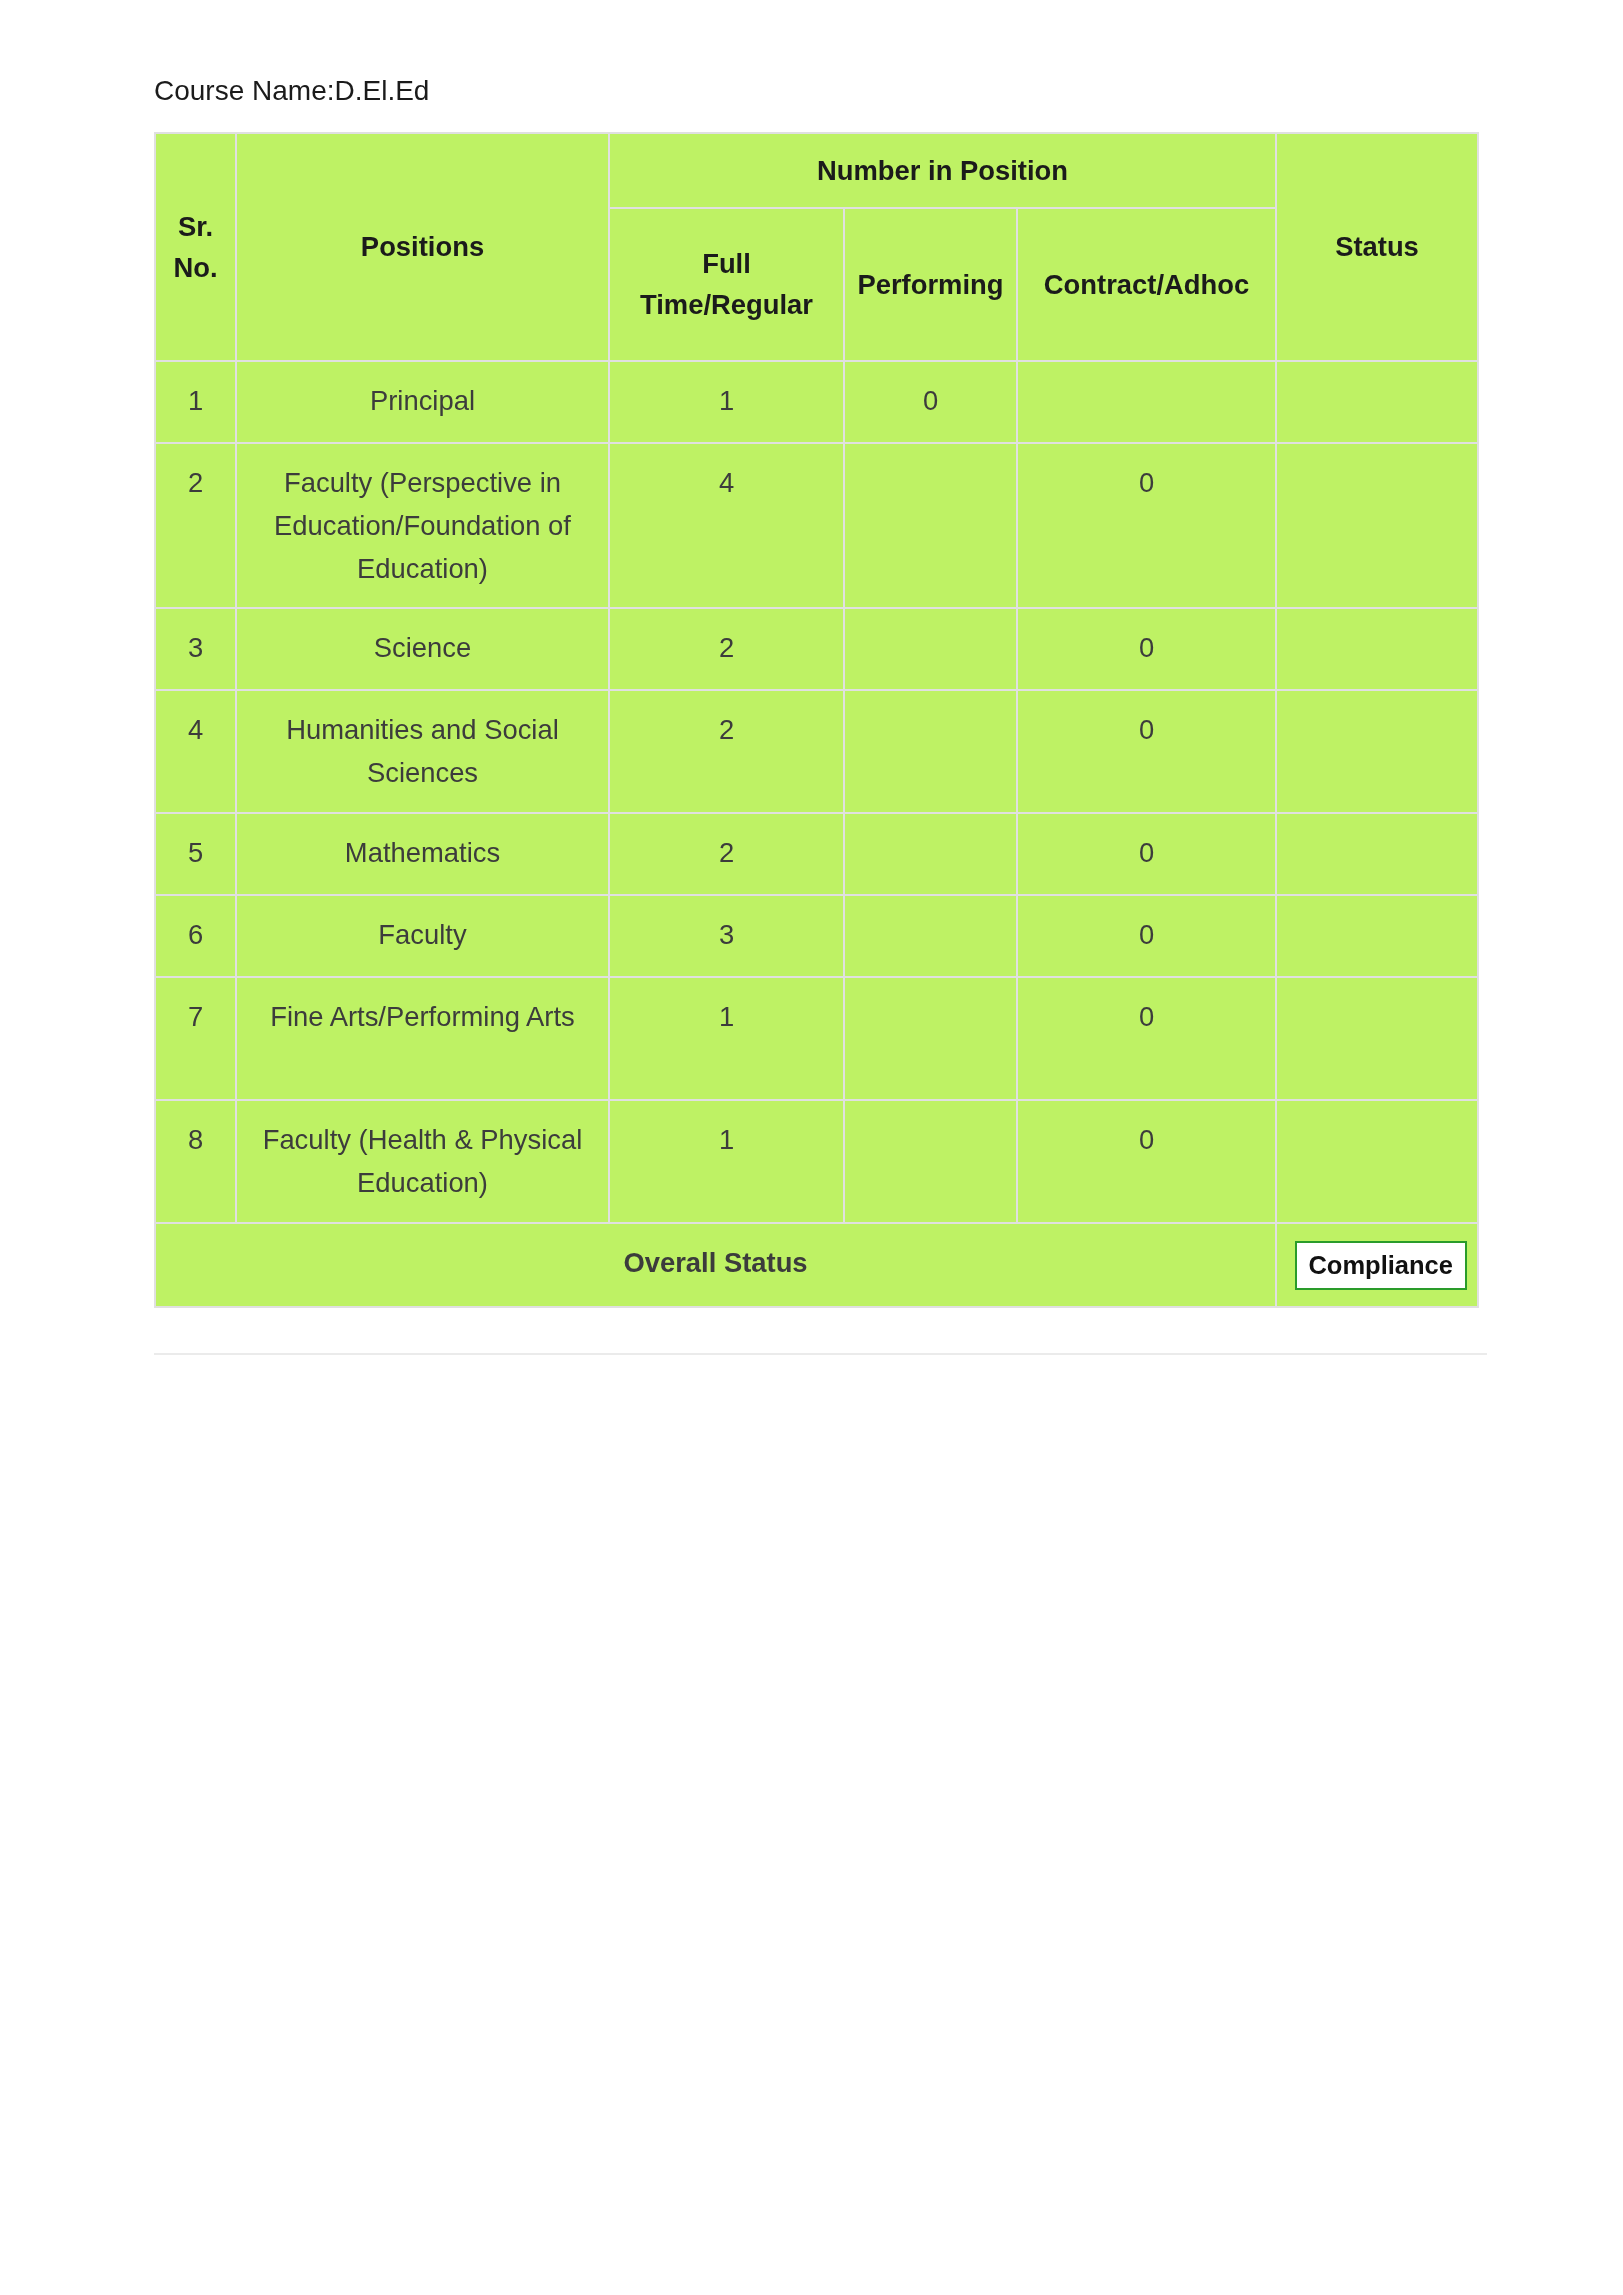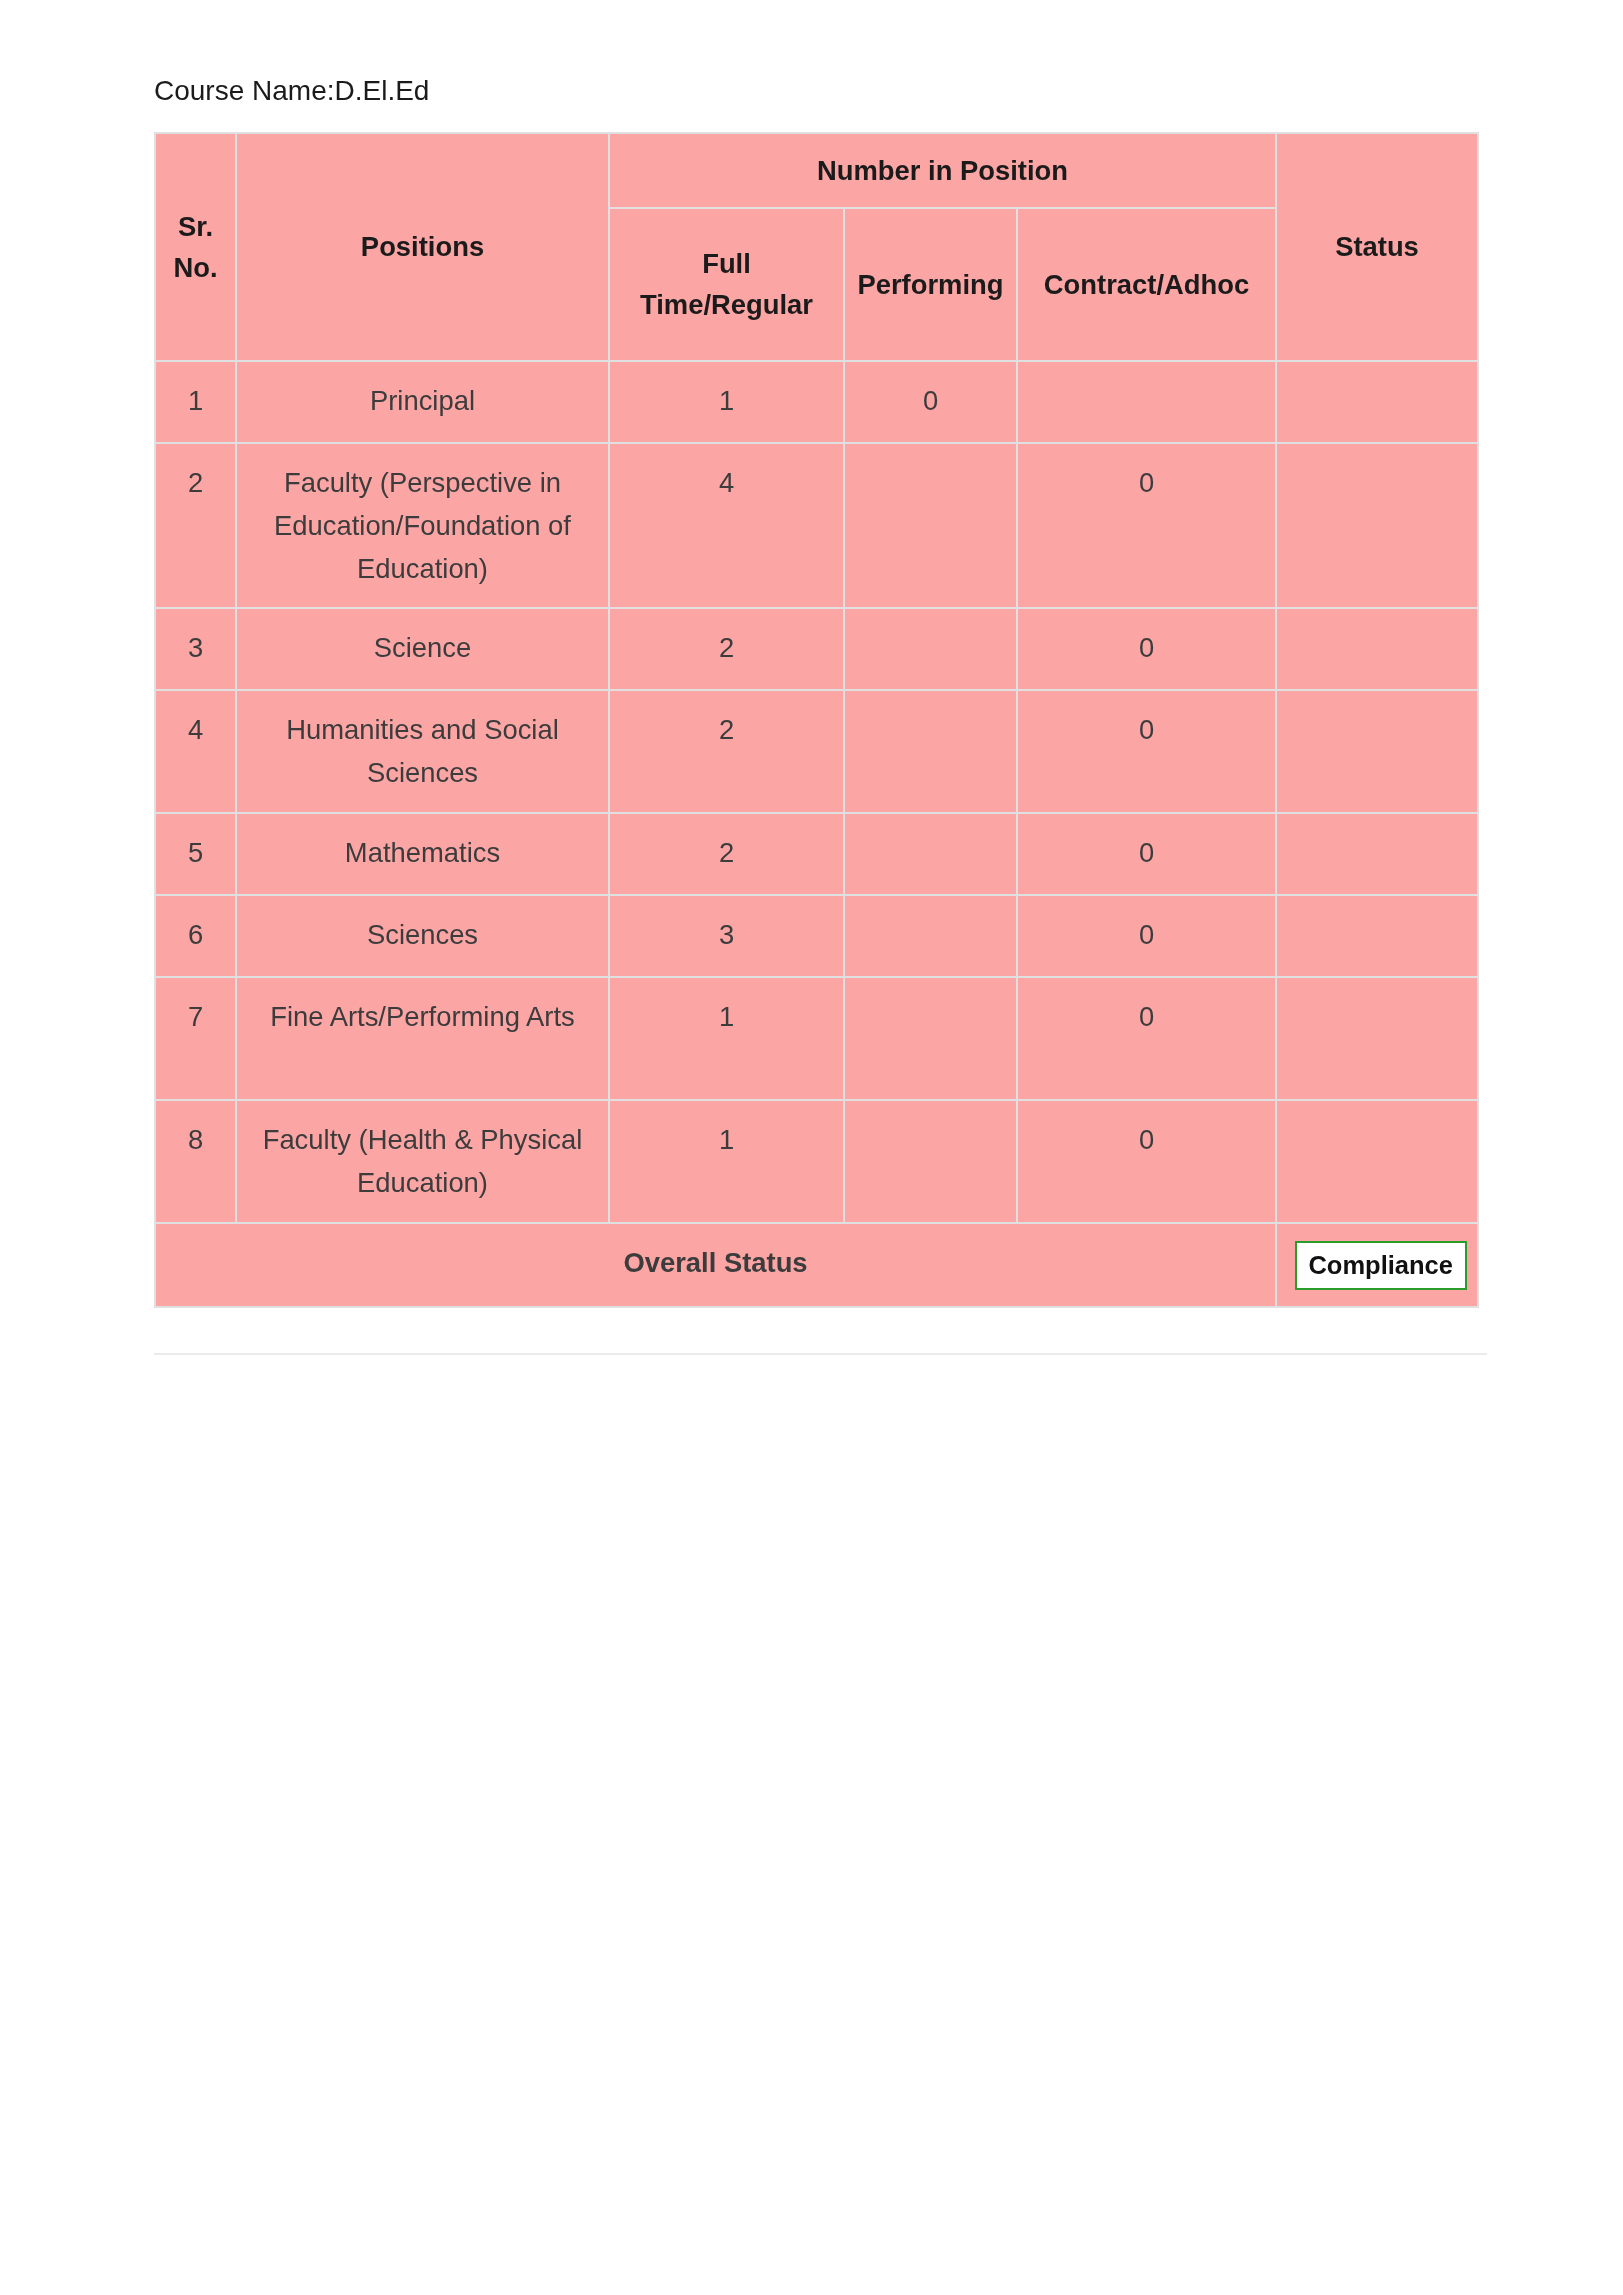--- a/index.html
+++ b/index.html
@@ -36,21 +36,21 @@
   }
   table.staff{
     margin-top:23.5px;
     border-collapse:collapse;
     table-layout:fixed;
     width:1323px;
     font-size:27.4px;
   }
   table.staff th, table.staff td{
     border:2px solid var(--table-border);
-    background:#fca5a5;
+    background:#bef264;
     overflow:hidden;
   }
   table.staff th{
     font-weight:700;
     color:var(--heading-text);
     text-align:center;
     vertical-align:middle;
     line-height:41px;
     padding:5.9px 7.8px;
   }
@@ -163,21 +163,21 @@
       <tr class="r-s">
         <td>5</td>
         <td>Mathematics</td>
         <td>2</td>
         <td></td>
         <td>0</td>
         <td></td>
       </tr>
       <tr class="r-s">
         <td>6</td>
-        <td>Sciences</td>
+        <td>Faculty</td>
         <td>3</td>
         <td></td>
         <td>0</td>
         <td></td>
       </tr>
       <tr class="r-m">
         <td>7</td>
         <td>Fine Arts/Performing Arts</td>
         <td>1</td>
         <td></td>

